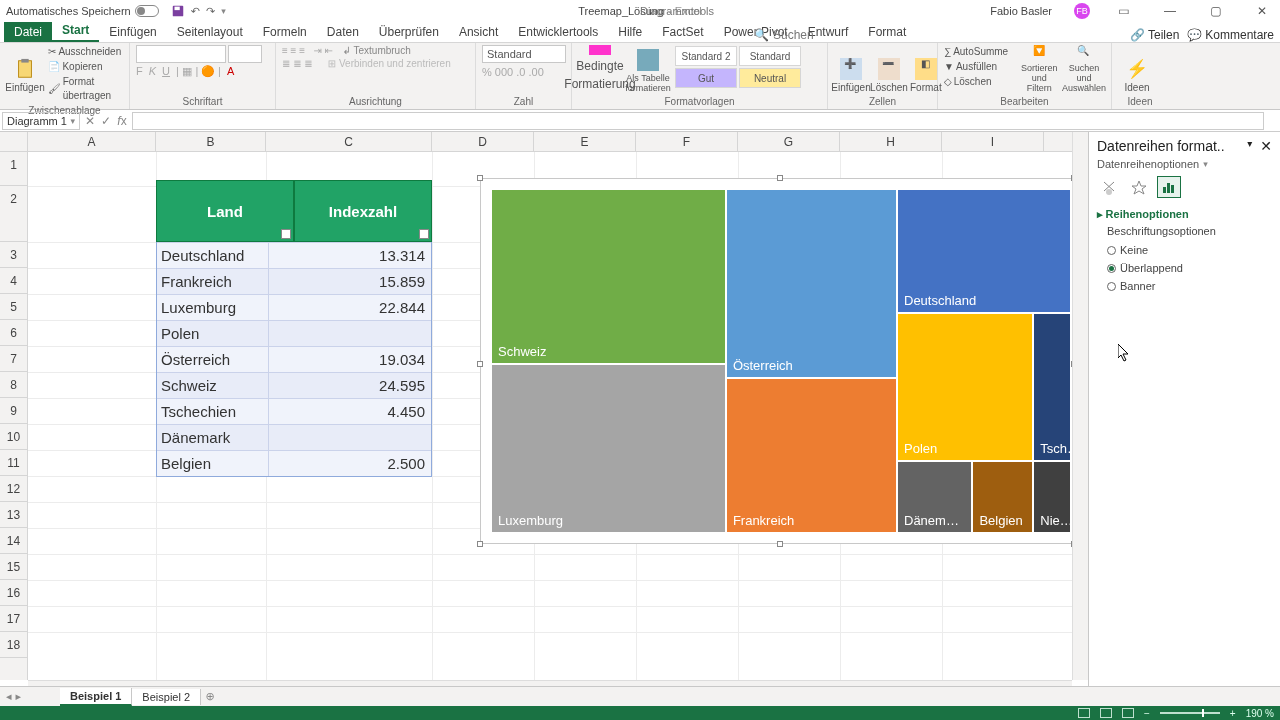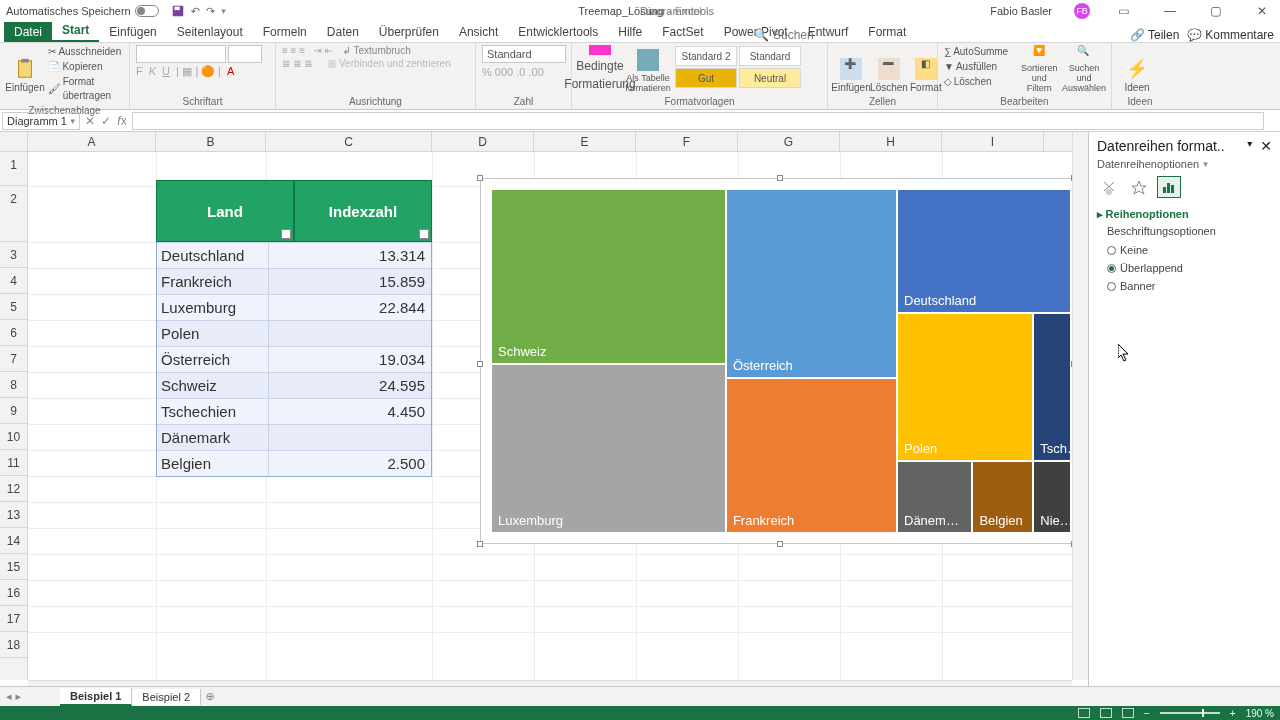--- a/index.html
+++ b/index.html
@@ -217,21 +217,21 @@
           <div class="ic" style="background:#f3c;"></div>
           <span style="font-size:12px;line-height:18px">Bedingte Formatierung</span>
         </div>
       <div class="bigbtn" style="width:44px">
           <div class="ic" style="background:#7ab;"></div>
           <span style="font-size:9px;line-height:10px">Als Tabelle formatieren</span>
         </div>
       <div style="display:flex;flex-wrap:wrap;width:140px">
         <div class="stylebox">Standard 2</div>
         <div class="stylebox">Standard</div>
-        <div class="stylebox" style="background:#eab308">Gut</div>
+        <div class="stylebox" style="background:#c4b5fd">Gut</div>
         <div class="stylebox" style="background:#ffeb9c">Neutral</div>
       </div>
     </div>
     <div class="label">Formatvorlagen</div>
   </div>
   <div class="group" style="width:110px">
     <div class="body">
       <div class="bigbtn" style="width:34px">
           <div class="ic" style="background:#cde">➕</div>
           <span>Einfügen</span>

